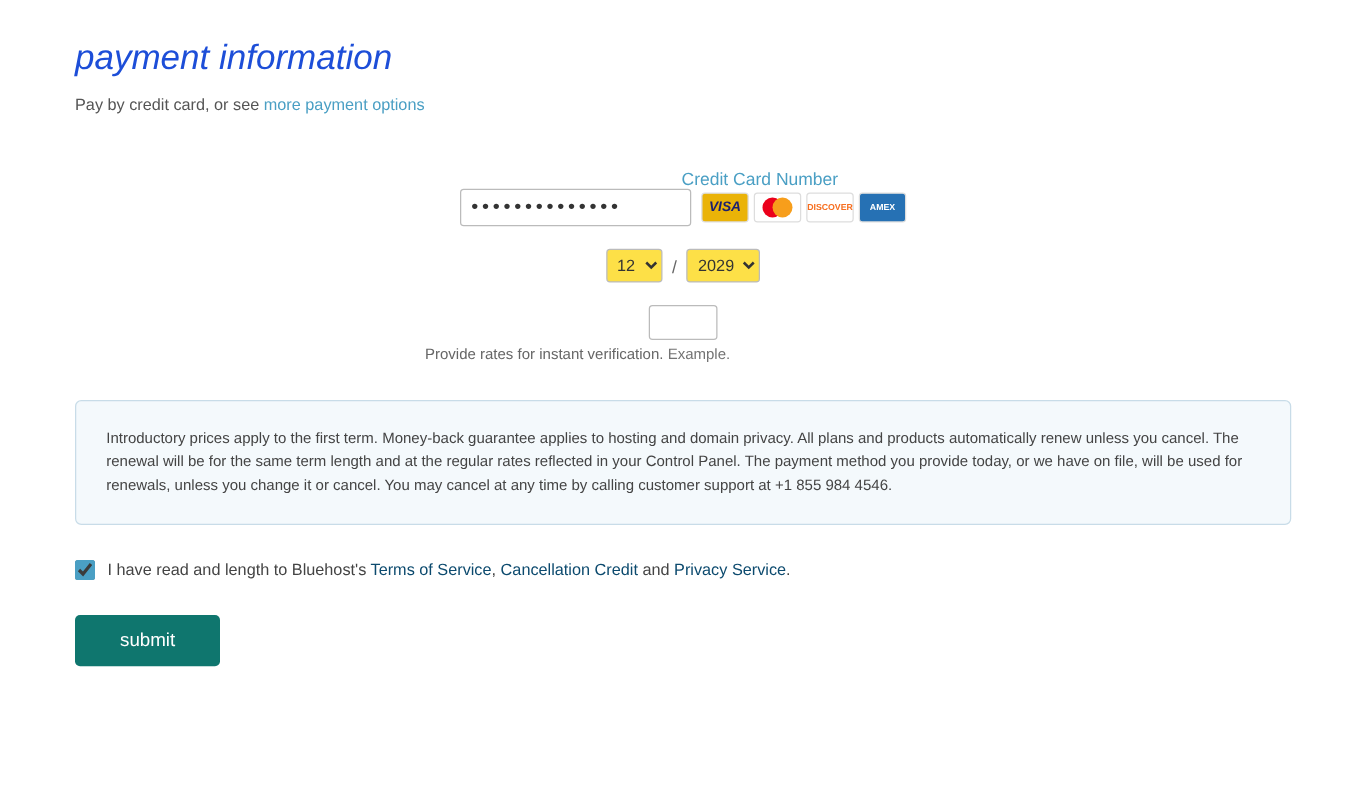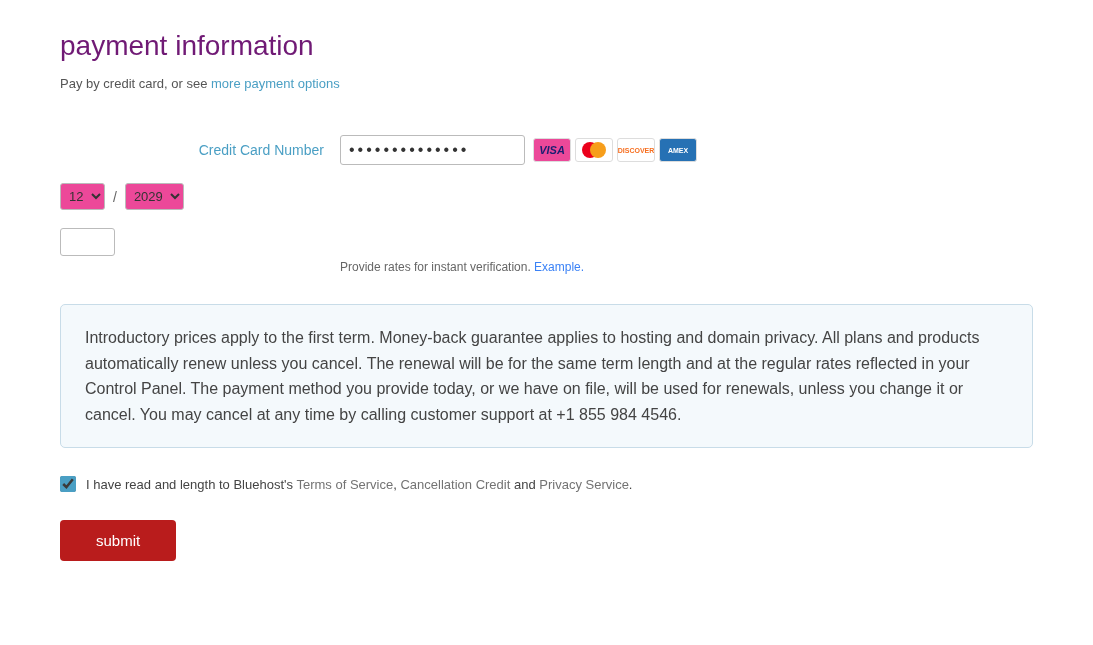--- a/index.html
+++ b/index.html
@@ -6,42 +6,44 @@
     body {
       font-family: Arial, sans-serif;
       background: #fff;
       color: #333;
       font-size: 14px;
       padding: 30px 60px;
     }
     h1 {
       font-size: 28px;
       font-weight: 300;
-      color: #701a75;
+      color: #1d4ed8;
       margin-bottom: 14px;
+      font-style: italic;
     }
     .subtitle {
       font-size: 13px;
       color: #555;
       margin-bottom: 44px;
     }
     .subtitle a {
       color: #4a9fc4;
       text-decoration: none;
     }
 
     .form-section {
       display: flex;
       flex-direction: column;
       gap: 18px;
       margin-bottom: 30px;
     }
     .form-row {
       display: flex;
       align-items: center;
+      flex-direction: column;
     }
     .form-label {
       width: 280px;
       text-align: right;
       color: #4a9fc4;
       font-size: 14px;
       padding-right: 16px;
     }
     .form-control {
       display: flex;
@@ -74,21 +76,21 @@
       height: 24px;
       border: 1px solid #ddd;
       border-radius: 3px;
       display: flex;
       align-items: center;
       justify-content: center;
       font-size: 8px;
       font-weight: bold;
     }
     .card-visa {
-      background: #ec4899;
+      background: #eab308;
       color: #1a1f71;
       font-size: 11px;
       font-weight: 900;
       font-style: italic;
     }
     .card-mc {
       background: #fff;
     }
     .card-discover {
       background: #fff;
@@ -102,69 +104,69 @@
       font-size: 7px;
       font-weight: bold;
     }
 
     select {
       border: 1px solid #bbb;
       border-radius: 3px;
       padding: 4px 4px;
       font-size: 13px;
       color: #333;
-      background: #ec4899;
+      background: #fde047;
       outline: none;
       cursor: pointer;
     }
 
     .cvv-hint {
       font-size: 12px;
       color: #666;
       margin-left: 280px;
       margin-top: 4px;
     }
     .cvv-hint a {
-      color: #3b82f6;
+      color: #737373;
       text-decoration: none;
     }
 
     .notice-box {
       border: 1px solid #c8dce8;
       border-radius: 5px;
       background: #f4f9fc;
       padding: 20px 24px;
       margin-bottom: 28px;
-      font-size: 16px;
+      font-size: 12px;
       color: #444;
       line-height: 1.6;
       max-width: 980px;
     }
 
     .agree-row {
       display: flex;
       align-items: center;
       gap: 10px;
       margin-bottom: 28px;
       font-size: 13px;
       color: #444;
     }
     .agree-row input[type="checkbox"] {
       width: 16px;
       height: 16px;
       accent-color: #4a9fc4;
       cursor: pointer;
     }
     .agree-row a {
-      color: #737373;
+      color: #0c4a6e;
       text-decoration: none;
     }
 
     .submit-btn {
-      background: #b91c1c;
+      background: #0f766e;
       color: #fff;
       border: none;
       border-radius: 4px;
       padding: 12px 36px;
       font-size: 15px;
       cursor: pointer;
       font-weight: 400;
     }
 
     

